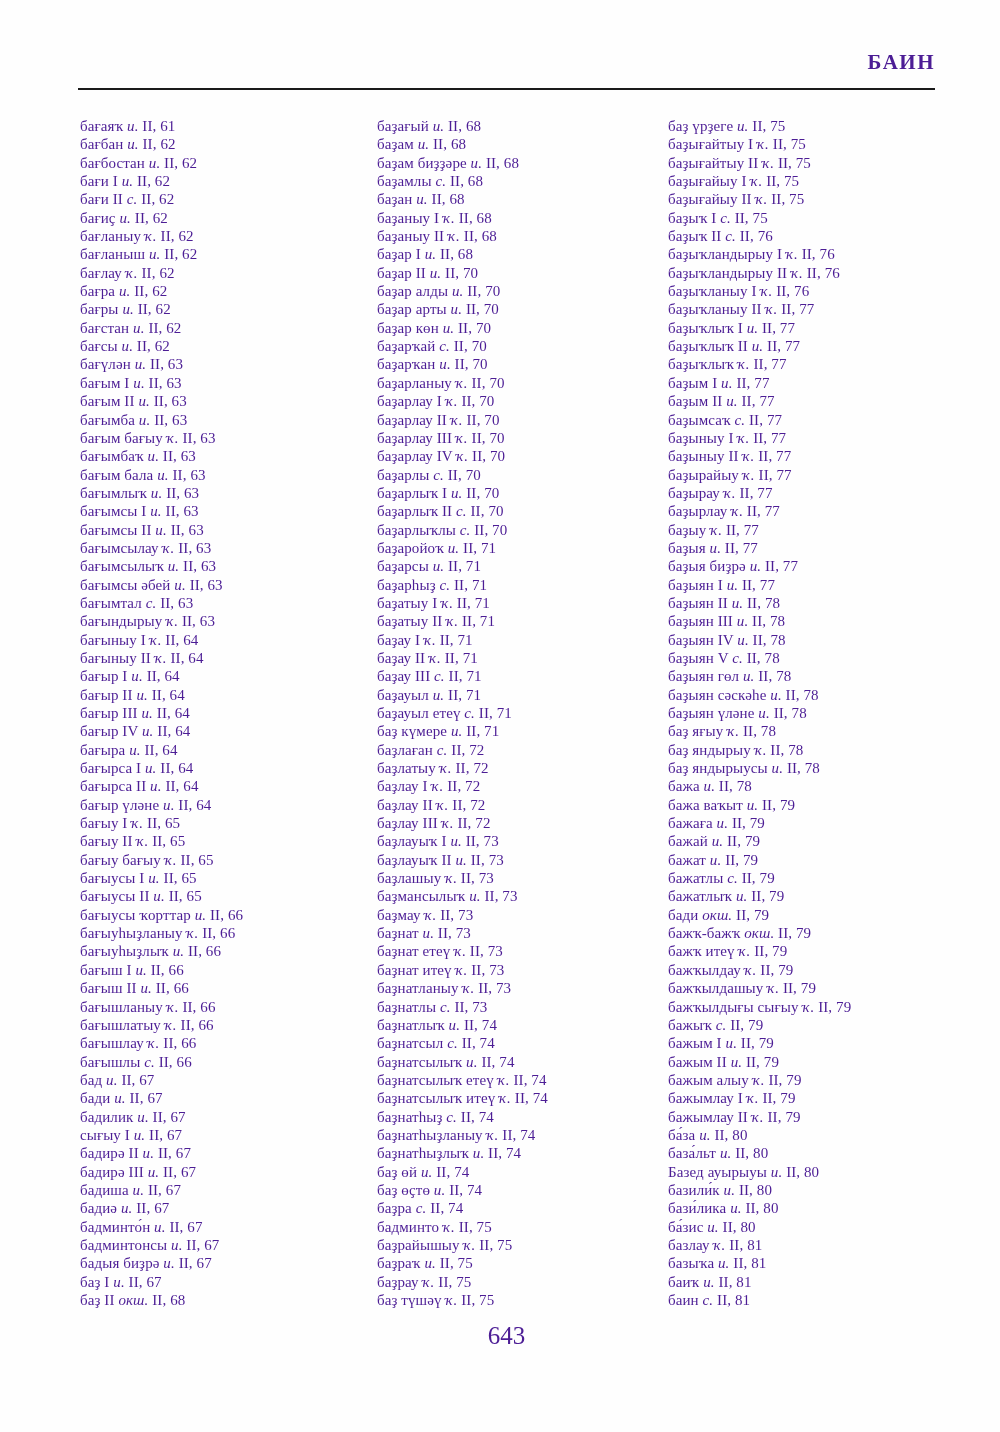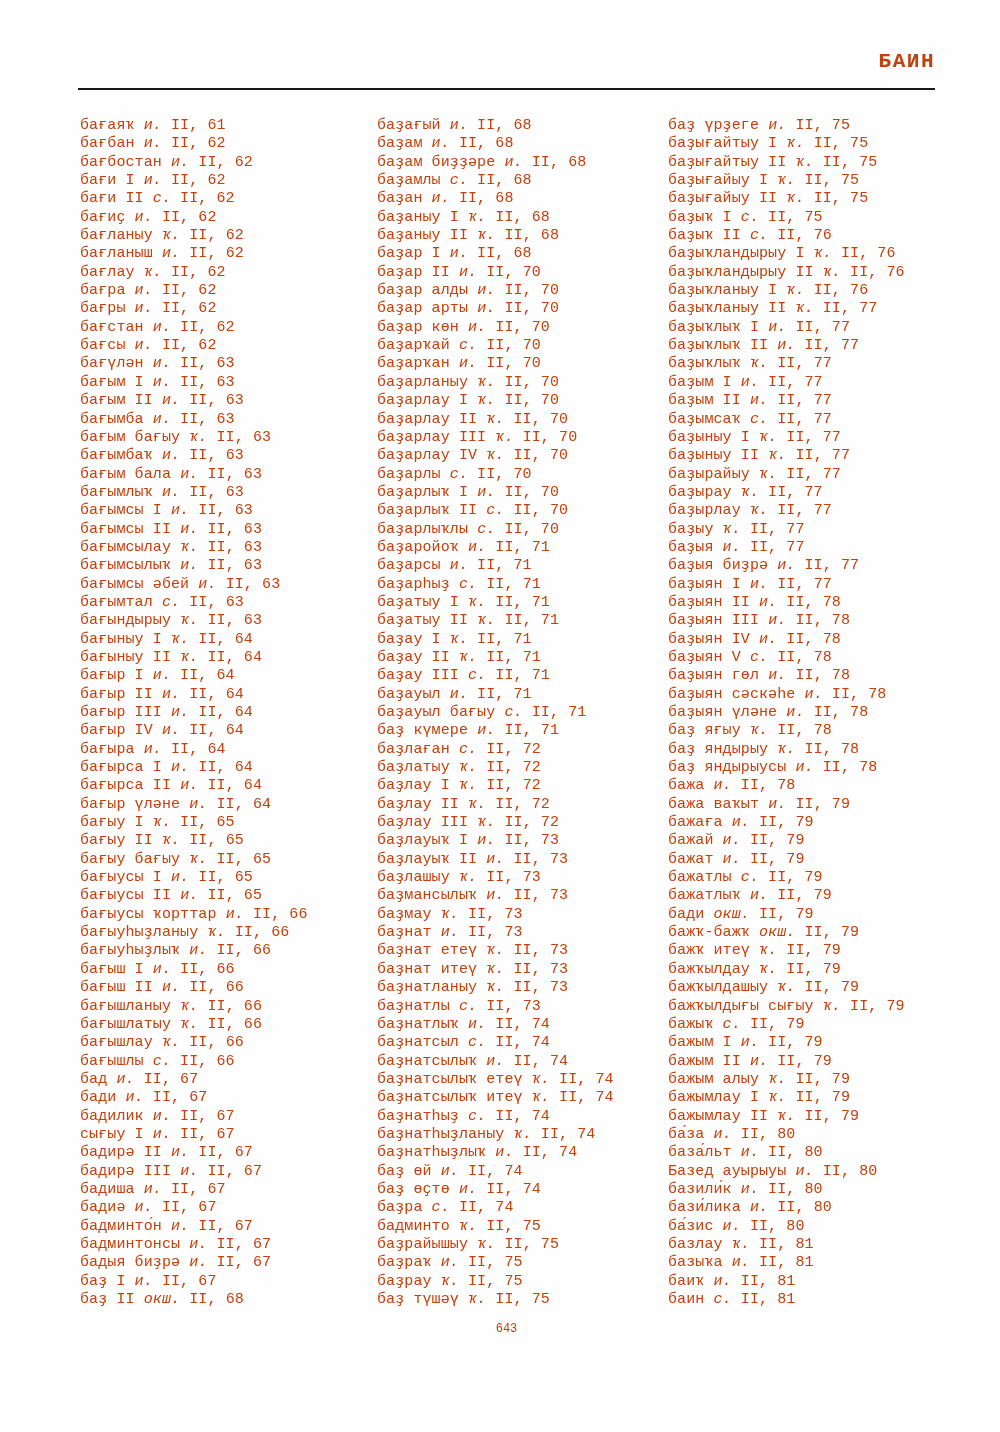--- a/index.html
+++ b/index.html
@@ -5,22 +5,22 @@
   html, body {
     margin: 0;
     padding: 0;
     background: #ffffff;
   }
   #page {
     position: relative;
     width: 1000px;
     height: 1432px;
     background: #fefefe;
-    font-family: Liberation Mono, monospace;
-    color: #c2410c;
+    font-family: Liberation Serif, serif;
+    color: #4c1d95;
     overflow: hidden;
   }
   .page-title {
     position: absolute;
     top: 50px;
     right: 65px;
     font-size: 21px;
     font-weight: bold;
     letter-spacing: 1.5px;
   }
@@ -54,21 +54,21 @@
   }
   .entry .pos {
     font-style: italic;
   }
   .page-number {
     position: absolute;
     top: 1322px;
     left: 78px;
     width: 857px;
     text-align: center;
-    font-size: 12px;
+    font-size: 25px;
   }
 </style>
 </head>
 <body>
 
 <div id="page">
   <div class="page-title">БАИН</div>
   <div class="header-rule"></div>
 
   <div class="columns">
@@ -165,21 +165,21 @@
         <div class="entry"><span class="head">баҙарлыҡлы </span><span class="pos">с.</span><span class="ref"> II, 70</span></div>
         <div class="entry"><span class="head">баҙаройоҡ </span><span class="pos">и.</span><span class="ref"> II, 71</span></div>
         <div class="entry"><span class="head">баҙарсы </span><span class="pos">и.</span><span class="ref"> II, 71</span></div>
         <div class="entry"><span class="head">баҙарһыҙ </span><span class="pos">с.</span><span class="ref"> II, 71</span></div>
         <div class="entry"><span class="head">баҙатыу I </span><span class="pos">ҡ.</span><span class="ref"> II, 71</span></div>
         <div class="entry"><span class="head">баҙатыу II </span><span class="pos">ҡ.</span><span class="ref"> II, 71</span></div>
         <div class="entry"><span class="head">баҙау I </span><span class="pos">ҡ.</span><span class="ref"> II, 71</span></div>
         <div class="entry"><span class="head">баҙау II </span><span class="pos">ҡ.</span><span class="ref"> II, 71</span></div>
         <div class="entry"><span class="head">баҙау III </span><span class="pos">с.</span><span class="ref"> II, 71</span></div>
         <div class="entry"><span class="head">баҙауыл </span><span class="pos">и.</span><span class="ref"> II, 71</span></div>
-        <div class="entry"><span class="head">баҙауыл бағыу </span><span class="pos">с.</span><span class="ref"> II, 71</span></div>
+        <div class="entry"><span class="head">баҙауыл етеү </span><span class="pos">с.</span><span class="ref"> II, 71</span></div>
         <div class="entry"><span class="head">баҙ күмере </span><span class="pos">и.</span><span class="ref"> II, 71</span></div>
         <div class="entry"><span class="head">баҙлаған </span><span class="pos">с.</span><span class="ref"> II, 72</span></div>
         <div class="entry"><span class="head">баҙлатыу </span><span class="pos">ҡ.</span><span class="ref"> II, 72</span></div>
         <div class="entry"><span class="head">баҙлау I </span><span class="pos">ҡ.</span><span class="ref"> II, 72</span></div>
         <div class="entry"><span class="head">баҙлау II </span><span class="pos">ҡ.</span><span class="ref"> II, 72</span></div>
         <div class="entry"><span class="head">баҙлау III </span><span class="pos">ҡ.</span><span class="ref"> II, 72</span></div>
         <div class="entry"><span class="head">баҙлауыҡ I </span><span class="pos">и.</span><span class="ref"> II, 73</span></div>
         <div class="entry"><span class="head">баҙлауыҡ II </span><span class="pos">и.</span><span class="ref"> II, 73</span></div>
         <div class="entry"><span class="head">баҙлашыу </span><span class="pos">ҡ.</span><span class="ref"> II, 73</span></div>
         <div class="entry"><span class="head">баҙмансылыҡ </span><span class="pos">и.</span><span class="ref"> II, 73</span></div>

